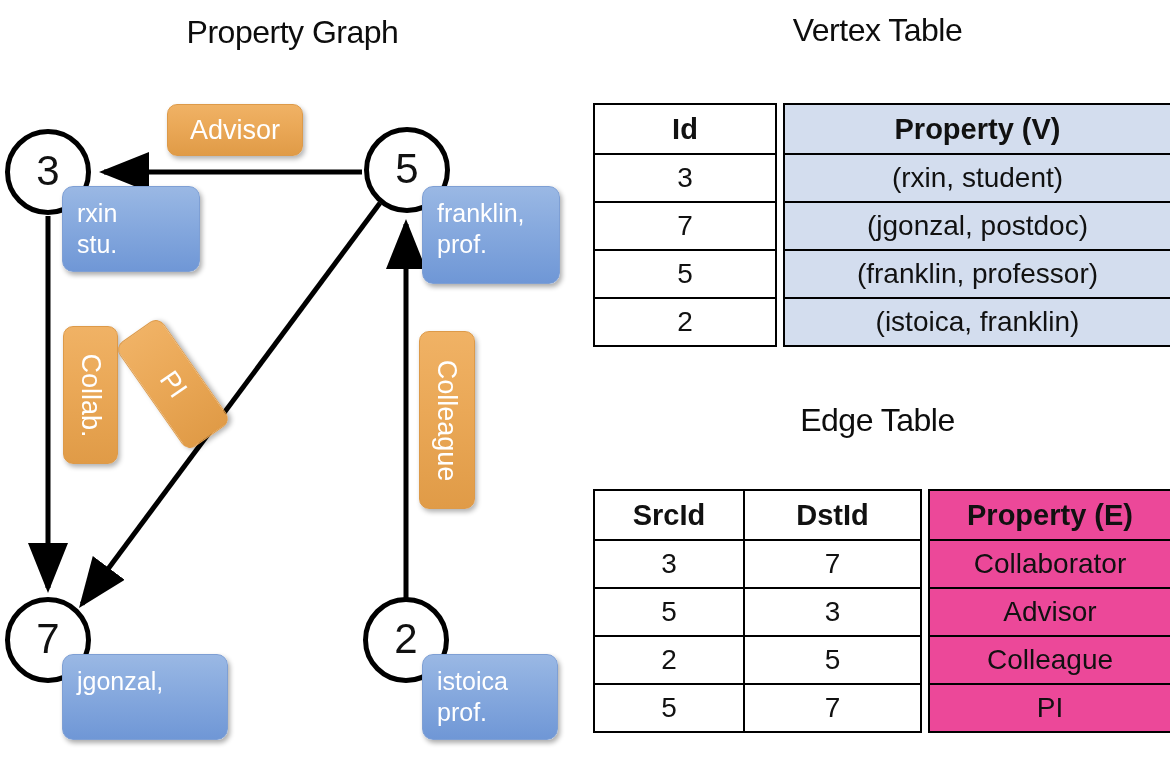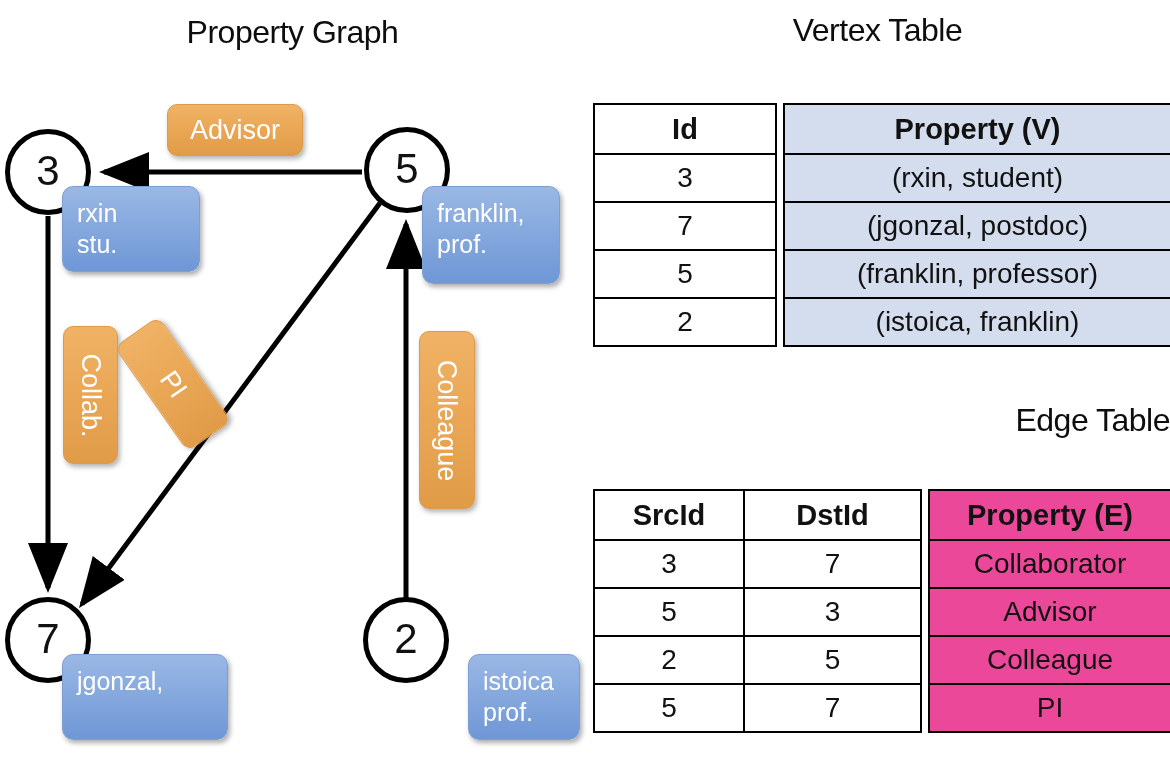--- a/index.html
+++ b/index.html
@@ -22,21 +22,21 @@
     font-family: "Liberation Sans", sans-serif;
     font-weight: 300;
     font-size: 32px;
     line-height: 1;
     color: #0d0d0d;
     white-space: nowrap;
     letter-spacing: -0.5px;
   }
   #title-property-graph { left: 0; top: 16px; width: 585px; text-align: center; }
   #title-vertex-table   { left: 585px; top: 14px; width: 585px; text-align: center; }
-  #title-edge-table     { left: 585px; top: 404px; width: 585px; text-align: right; }
+  #title-edge-table     { left: 585px; top: 404px; width: 585px; text-align: center; }
 
   
   #graph-panel {
     position: absolute;
     left: 0; top: 0;
     width: 585px; height: 760px;
   }
   #graph-edges {
     position: absolute;
     left: 0; top: 0;
@@ -75,21 +75,21 @@
     color: #ffffff;
     font-size: 25px;
     line-height: 31px;
     padding: 11px 0 11px 14px;
     box-sizing: border-box;
     font-weight: 400;
   }
   #vprop-3 { left: 62px;  top: 186px; width: 138px; height: 86px; }
   #vprop-5 { left: 422px; top: 186px; width: 138px; height: 98px; }
   #vprop-7 { left: 62px;  top: 654px; width: 166px; height: 86px; }
-  #vprop-2 { left: 422px; top: 654px; width: 112px; height: 86px; margin-left: 46px; }
+  #vprop-2 { left: 422px; top: 654px; width: 136px; height: 86px; }
 
   
   .eprop {
     position: absolute;
     border-radius: 10px;
     background: linear-gradient(180deg,#f0b265 0%, #eaa857 45%, #e09b47 100%);
     border: 1px solid #dd9a49;
     box-shadow: 2px 3px 5px rgba(0,0,0,0.30);
     color: #ffffff;
     font-size: 27px;

